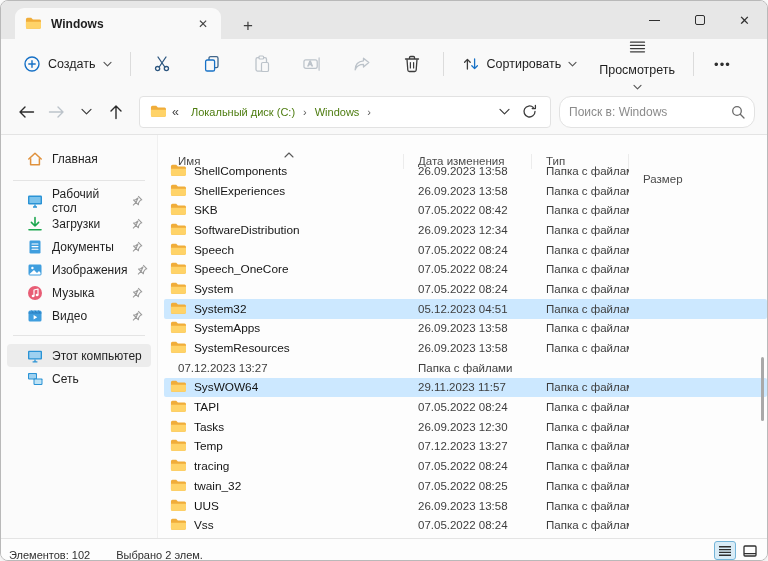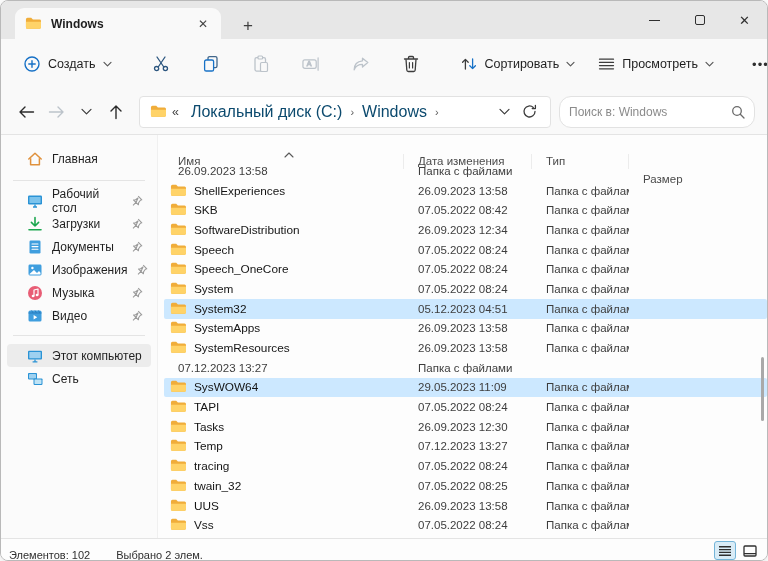--- a/index.html
+++ b/index.html
@@ -29,21 +29,21 @@
   .tb-iconbtn{ padding:7px 12px; border-radius:4px; display:inline-flex;}
   .tb-group{ display:flex; align-items:center; gap:8px;}
   .chev{ display:inline-flex; }
   .more-dots{ font-size:13px; letter-spacing:1px; color:#2f2f2f; padding:0 10px;}
   
   .addressrow{ height:46px; background:#f9f9f9; display:flex; align-items:center; padding:0 12px; border-bottom:1px solid #e4e4e4;}
   .nav-btn{ width:26px; height:26px; display:flex; align-items:center; justify-content:center; margin-right:4px;}
   .crumbbox{ flex:1; height:32px; background:#fff; border:1px solid #e2e2e2; border-radius:4px;
              display:flex; align-items:center; padding:0 10px; margin:0 8px 0 6px; min-width:0;}
   .crumb-prefix{ color:#3c3c3c; font-size:12.5px; margin:0 6px;}
-  .crumb-seg{ font-size:16px; color:#0c4a6e; padding:2px 6px; border-radius:3px;text-align:center;}
+  .crumb-seg{ font-size:11px; color:#4d7c0f; padding:2px 6px; border-radius:3px;text-align:center;}
   .crumb-sep{ color:#5a5a5a; font-size:11px; padding:0 2px;}
   .crumb-spacer{ flex:1; }
   .searchbox{ width:196px; height:32px; background:#fff; border:1px solid #e2e2e2; border-radius:12px;
               display:flex; align-items:center; padding:0 9px;}
   .searchbox input{ border:none; outline:none; flex:1; font-size:12px; color:#444; background:transparent; font-family:"Liberation Sans",sans-serif; min-width:0;}
   .searchbox input::placeholder{ color:#8b8b8b; }
   
   .content{ display:flex; height:403px; background:#fdfdfd; }
   .sidebar{ width:157px; padding-top:10px; border-right:1px solid #f0f0f0; background:#fbfbfb; overflow:hidden;}
   .sb-item{ height:27px; display:flex; align-items:center; gap:9px; padding:0 8px 0 20px; margin:0 6px; border-radius:4px; font-size:12px; color:#1f1f1f;}
@@ -180,21 +180,21 @@
             <path d="M12.6 3v9.6M12.6 12.6 9.8 9.8M12.6 12.6 15.4 9.8" stroke="#1771c6" stroke-width="1.3" stroke-linecap="round" stroke-linejoin="round"></path>
           </svg>
         </span>
       <span>Сортировать</span>
       <span class="chev">
           <svg width="9" height="6" viewBox="0 0 9 6" fill="none" xmlns="http://www.w3.org/2000/svg">
             <path d="M1 1.3 4.5 4.8 8 1.3" stroke="#5a5a5a" stroke-width="1.2" stroke-linecap="round" stroke-linejoin="round"></path>
           </svg>
         </span>
     </div>
-    <div class="tb-btn" style="margin-left:6px;">
+    <div class="tb-btn" style="margin-left:6px;flex-direction:column;">
       <span class="tb-icon">
           <svg width="17" height="14" viewBox="0 0 17 14" fill="none" xmlns="http://www.w3.org/2000/svg">
             <path d="M1.5 2.2h14M1.5 5.4h14M1.5 8.6h14M1.5 11.8h14" stroke="#3c3c3c" stroke-width="1.3" stroke-linecap="round"></path>
           </svg>
         </span>
       <span>Просмотреть</span>
       <span class="chev">
           <svg width="9" height="6" viewBox="0 0 9 6" fill="none" xmlns="http://www.w3.org/2000/svg">
             <path d="M1 1.3 4.5 4.8 8 1.3" stroke="#5a5a5a" stroke-width="1.2" stroke-linecap="round" stroke-linejoin="round"></path>
           </svg>
@@ -391,20 +391,29 @@
       <div class="listheader" id="listheader">
           <div class="hcell">Имя<span class="sortmark"><svg width="10" height="6" viewBox="0 0 10 6" fill="none" xmlns="http://www.w3.org/2000/svg">
                 <path d="M1 5 5 1l4 4" stroke="#5a5a5a" stroke-width="1.1" stroke-linecap="round" stroke-linejoin="round"></path>
               </svg></span></div>
           <div class="hcell">Дата изменения</div>
           <div class="hcell">Тип</div>
           <div class="hcell">Размер</div>
         </div>
       <div class="rows" id="rows">
           <div class="row">
+            <div class="cell-name">
+              <span class="sb-icon">
+                <svg width="17" height="14" viewBox="0 0 17 14" fill="none" xmlns="http://www.w3.org/2000/svg">
+                  <path d="M1 3a1.6 1.6 0 0 1 1.6-1.6h4l1.8 1.9h6.9A1.6 1.6 0 0 1 17 4.9v7A1.6 1.6 0 0 1 15.3 13H2.7A1.6 1.6 0 0 1 1 11.4Z" fill="#f0ad3a"></path>
+                  <path d="M1 5.8h16v5.6A1.6 1.6 0 0 1 15.3 13H2.7A1.6 1.6 0 0 1 1 11.4Z" fill="#ffd368"></path>
+                </svg>
+              </span>
+              <span>ShellComponents</span>
+            </div>
             <div class="cell">26.09.2023 13:58</div>
             <div class="cell">Папка с файлами</div>
             <div class="cell"></div>
           </div>
           <div class="row">
             <div class="cell-name">
               <span class="sb-icon">
                 <svg width="17" height="14" viewBox="0 0 17 14" fill="none" xmlns="http://www.w3.org/2000/svg">
                   <path d="M1 3a1.6 1.6 0 0 1 1.6-1.6h4l1.8 1.9h6.9A1.6 1.6 0 0 1 17 4.9v7A1.6 1.6 0 0 1 15.3 13H2.7A1.6 1.6 0 0 1 1 11.4Z" fill="#f0ad3a"></path>
                   <path d="M1 5.8h16v5.6A1.6 1.6 0 0 1 15.3 13H2.7A1.6 1.6 0 0 1 1 11.4Z" fill="#ffd368"></path>
@@ -536,21 +545,21 @@
           <div class="row selected">
             <div class="cell-name">
               <span class="sb-icon">
                 <svg width="17" height="14" viewBox="0 0 17 14" fill="none" xmlns="http://www.w3.org/2000/svg">
                   <path d="M1 3a1.6 1.6 0 0 1 1.6-1.6h4l1.8 1.9h6.9A1.6 1.6 0 0 1 17 4.9v7A1.6 1.6 0 0 1 15.3 13H2.7A1.6 1.6 0 0 1 1 11.4Z" fill="#f0ad3a"></path>
                   <path d="M1 5.8h16v5.6A1.6 1.6 0 0 1 15.3 13H2.7A1.6 1.6 0 0 1 1 11.4Z" fill="#ffd368"></path>
                 </svg>
               </span>
               <span>SysWOW64</span>
             </div>
-            <div class="cell">29.05.2023 11:09</div>
+            <div class="cell">29.11.2023 11:57</div>
             <div class="cell">Папка с файлами</div>
             <div class="cell"></div>
           </div>
           <div class="row">
             <div class="cell-name">
               <span class="sb-icon">
                 <svg width="17" height="14" viewBox="0 0 17 14" fill="none" xmlns="http://www.w3.org/2000/svg">
                   <path d="M1 3a1.6 1.6 0 0 1 1.6-1.6h4l1.8 1.9h6.9A1.6 1.6 0 0 1 17 4.9v7A1.6 1.6 0 0 1 15.3 13H2.7A1.6 1.6 0 0 1 1 11.4Z" fill="#f0ad3a"></path>
                   <path d="M1 5.8h16v5.6A1.6 1.6 0 0 1 15.3 13H2.7A1.6 1.6 0 0 1 1 11.4Z" fill="#ffd368"></path>
                 </svg>

